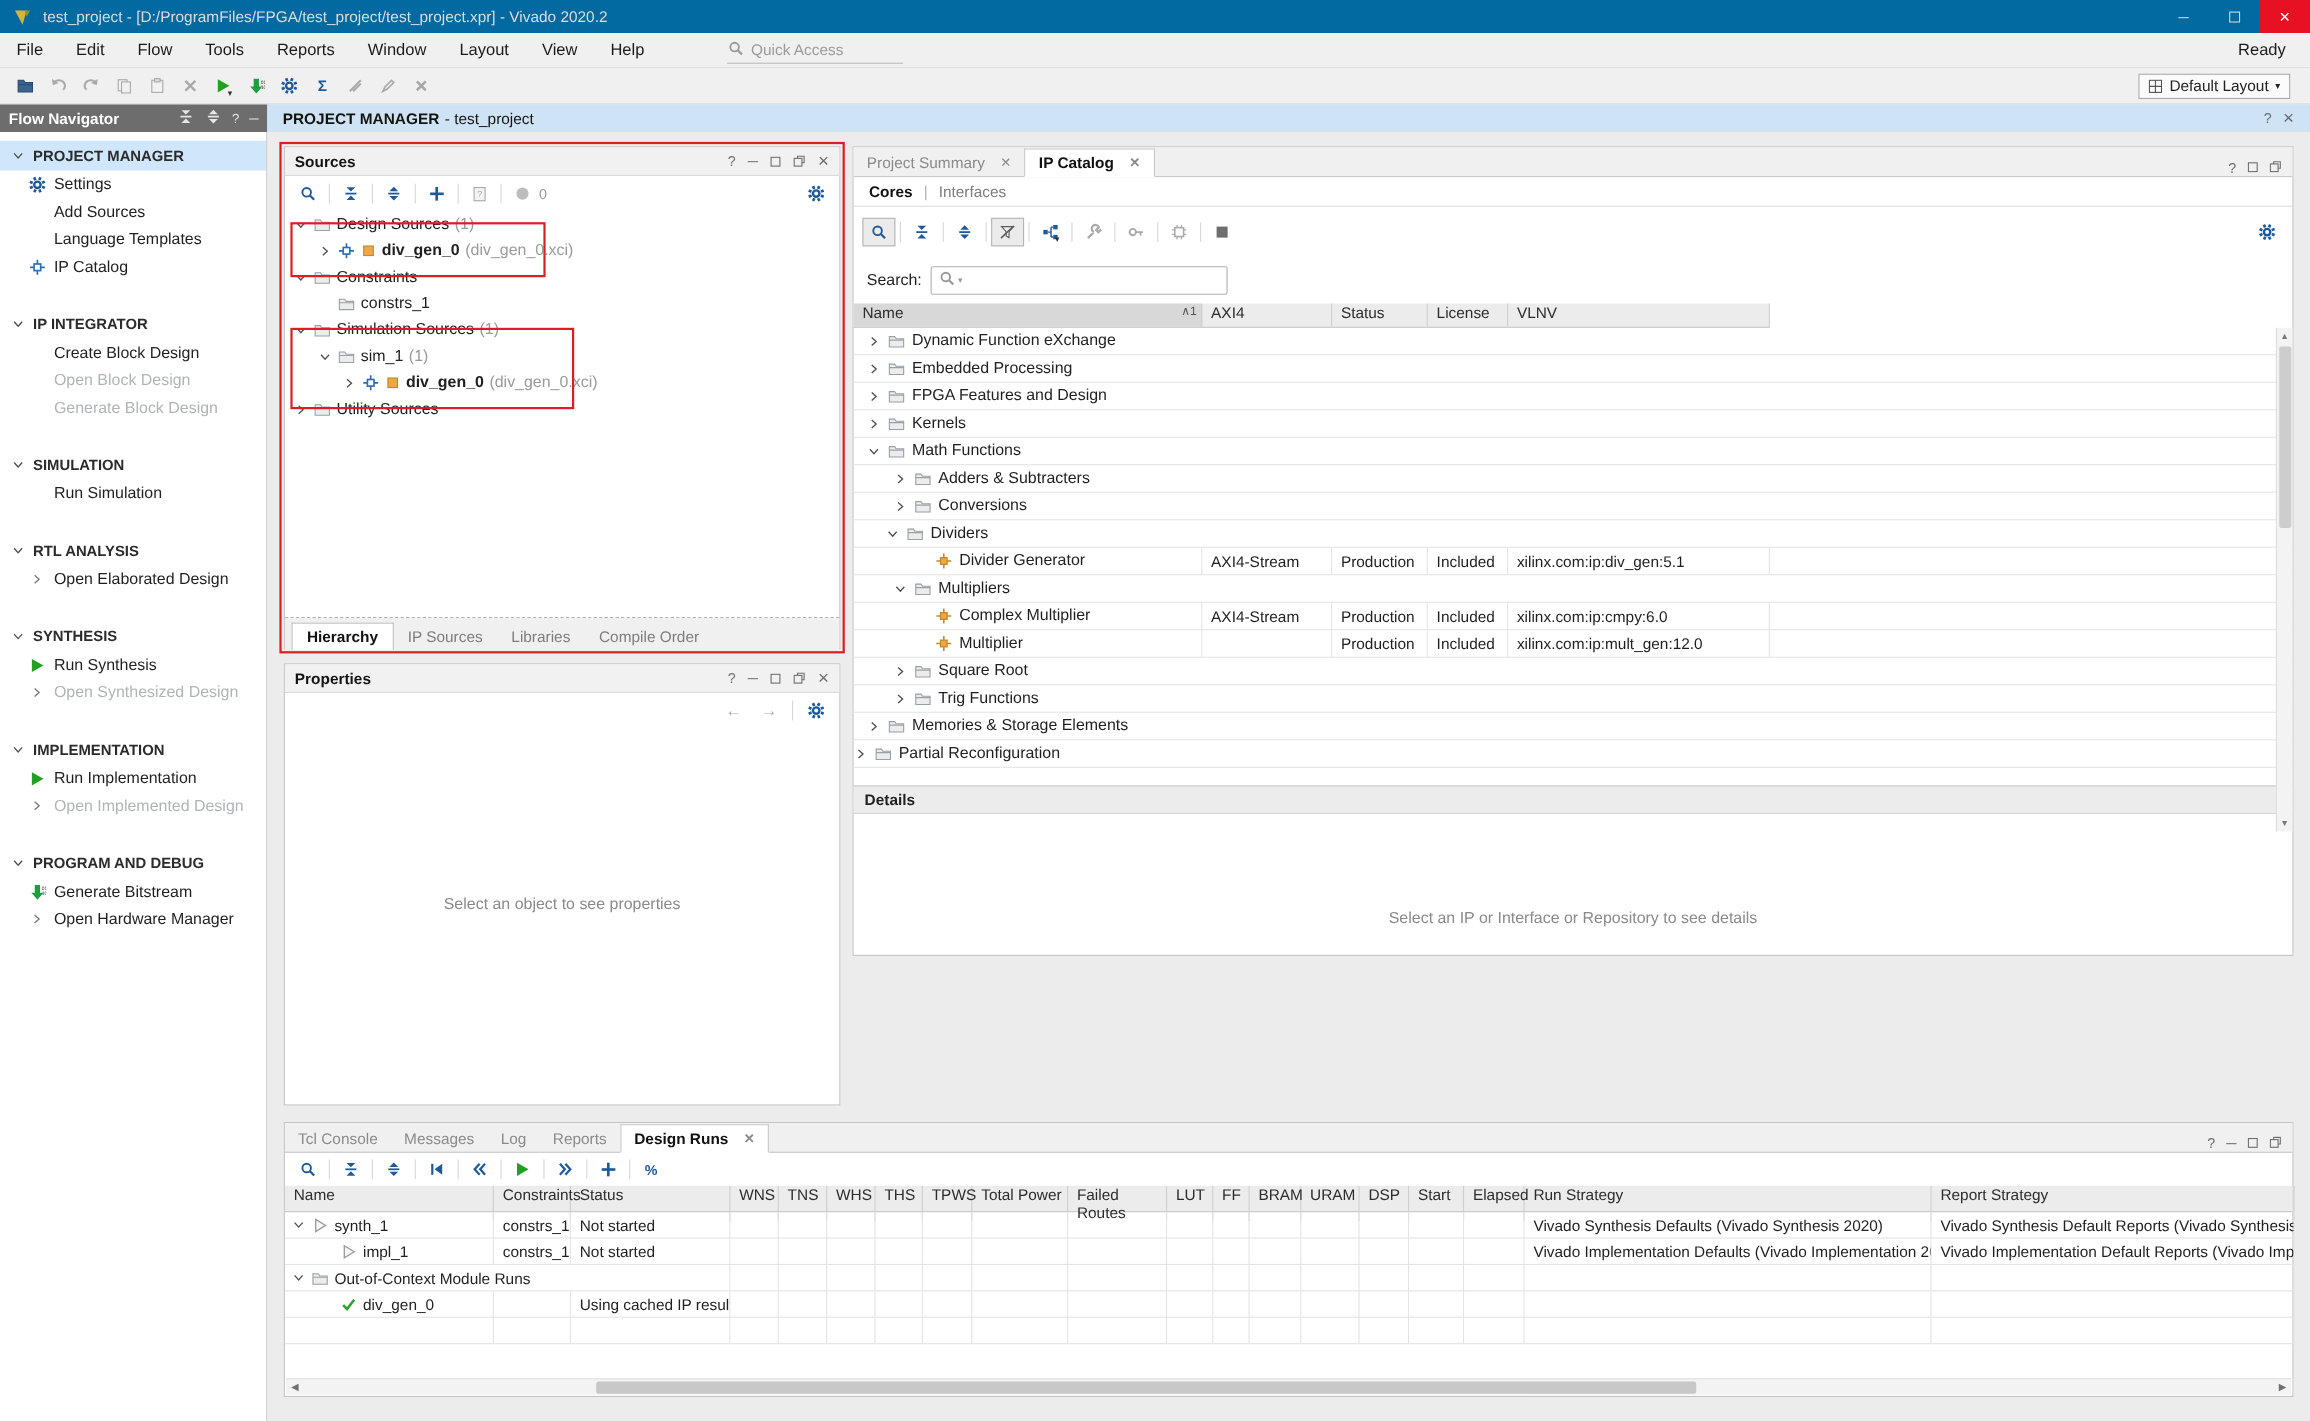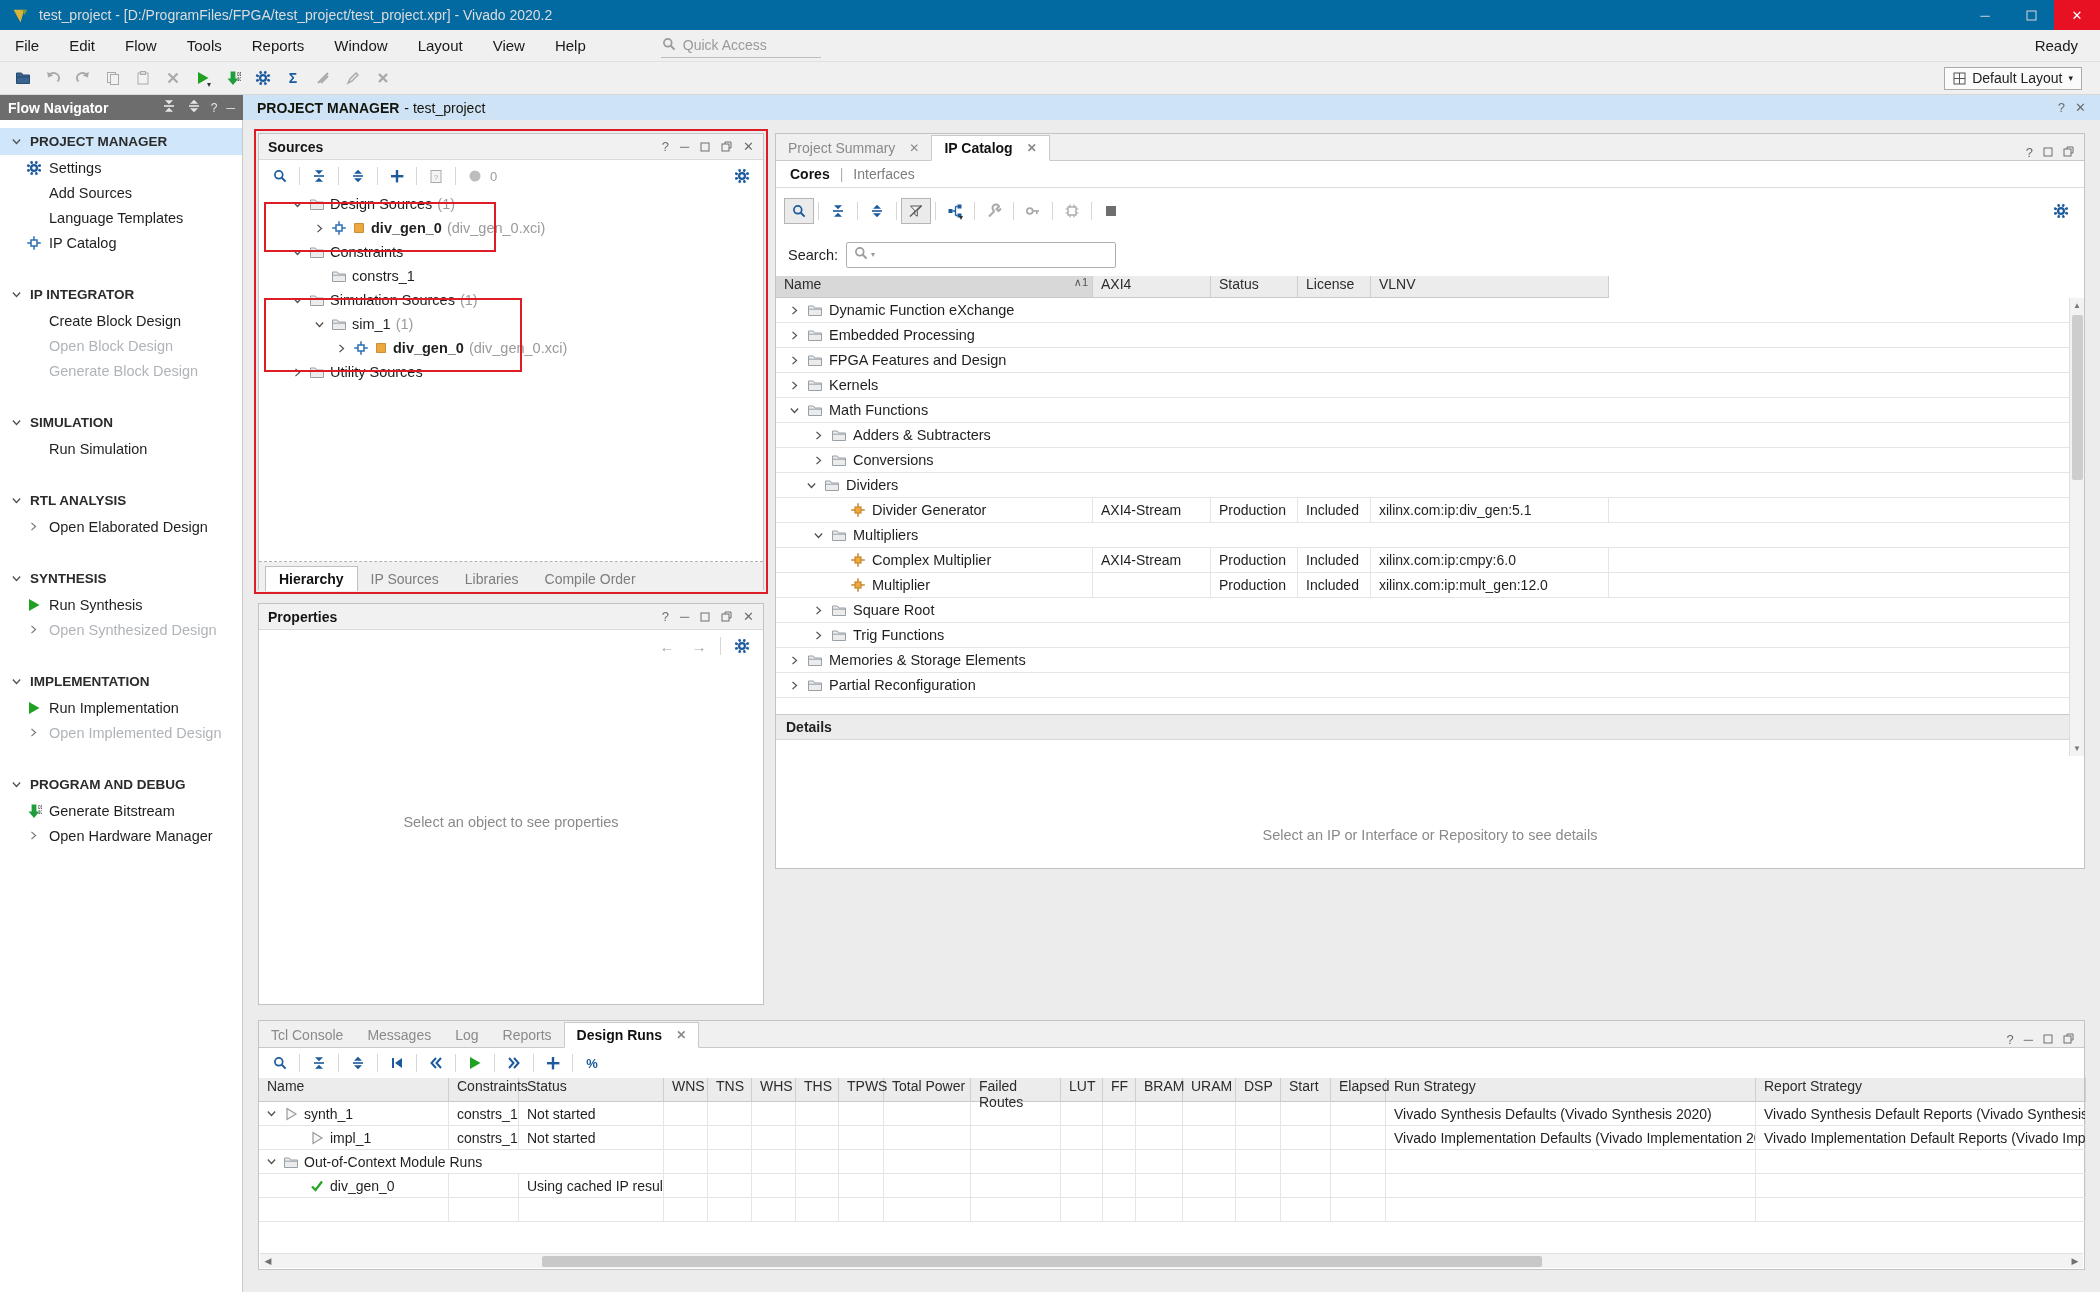--- a/index.html
+++ b/index.html
@@ -61,21 +61,21 @@
   .phead { height:26px; background:#f1f1f1; border-bottom:1px solid #dadada; display:flex;
     align-items:center; padding:0 9px; }
   .phead .t { font-weight:bold; font-size:14px; color:#141414; }
   .wbtns { margin-left:auto; display:flex; gap:11px; align-items:center; color:#6e6e6e; font-size:13px; }
   .wbtns > * { display:flex; align-items:center; }
   .ptool { height:32px; display:flex; align-items:center; padding:0 6px; }
   .tsep { width:1px; height:18px; background:#d6d6d6; margin:0 4px; }
   .gear-right { margin-left:auto; display:flex; }
 
   
-  .srctree { position:relative; height:369px; overflow:hidden;padding-left:24px; }
+  .srctree { position:relative; height:369px; overflow:hidden; }
   .trow { height:24px; display:flex; align-items:center; gap:5px; font-size:14.5px; }
   .trow .lbl.b { font-weight:bold; }
   .trow .dim { color:#9a9a9a; }
   .exp-sp { width:13px; display:flex; justify-content:center; flex:0 0 13px; }
   .dash-sep { border-top:1px dashed #b2b2b2; }
   .srctabs { height:29px; background:#f0f0f0; display:flex; align-items:flex-end; padding-left:6px; }
   .stab { padding:4px 13px; font-size:14px; color:#7d7d7d; }
   .stab.on { background:#fff; border:1px solid #c0c0c0; border-bottom:none; font-weight:bold; color:#111; }
 
   .empty-center { display:flex; align-items:center; justify-content:center; color:#8a8a8a; font-size:14.5px; }
@@ -1096,21 +1096,21 @@
             <line x1="1.5" y1="7.2" x2="14.5" y2="7.2" stroke="#98a0a8"></line>
           </svg>
           <span>Memories &amp; Storage Elements</span>
         </div>
     <div class="cell"></div>
     <div class="cell"></div>
     <div class="cell"></div>
     <div class="cell"></div>
       </div>
       <div class="iprow" style="grid-template-columns:317px 118px 87px 73px 238px;">
-    <div class="c1" style="padding-left:12px;">
+    <div class="c1" style="padding-left:0;">
           <span class="exp-sp">
             <svg width="13" height="13" viewBox="0 0 16 16">
               <polyline points="5.5,3.5 10.5,8 5.5,12.5" fill="none" stroke="#4f4f4f" stroke-width="1.5"></polyline>
             </svg>
           </span>
           <svg width="16" height="16" viewBox="0 0 16 16">
             <path d="M1.5,4 h4.8 l1.4,2 h6.8 v7.5 h-13 z" fill="#ececec" stroke="#98a0a8"></path>
             <line x1="1.5" y1="7.2" x2="14.5" y2="7.2" stroke="#98a0a8"></line>
           </svg>
           <span>Partial Reconfiguration</span>

